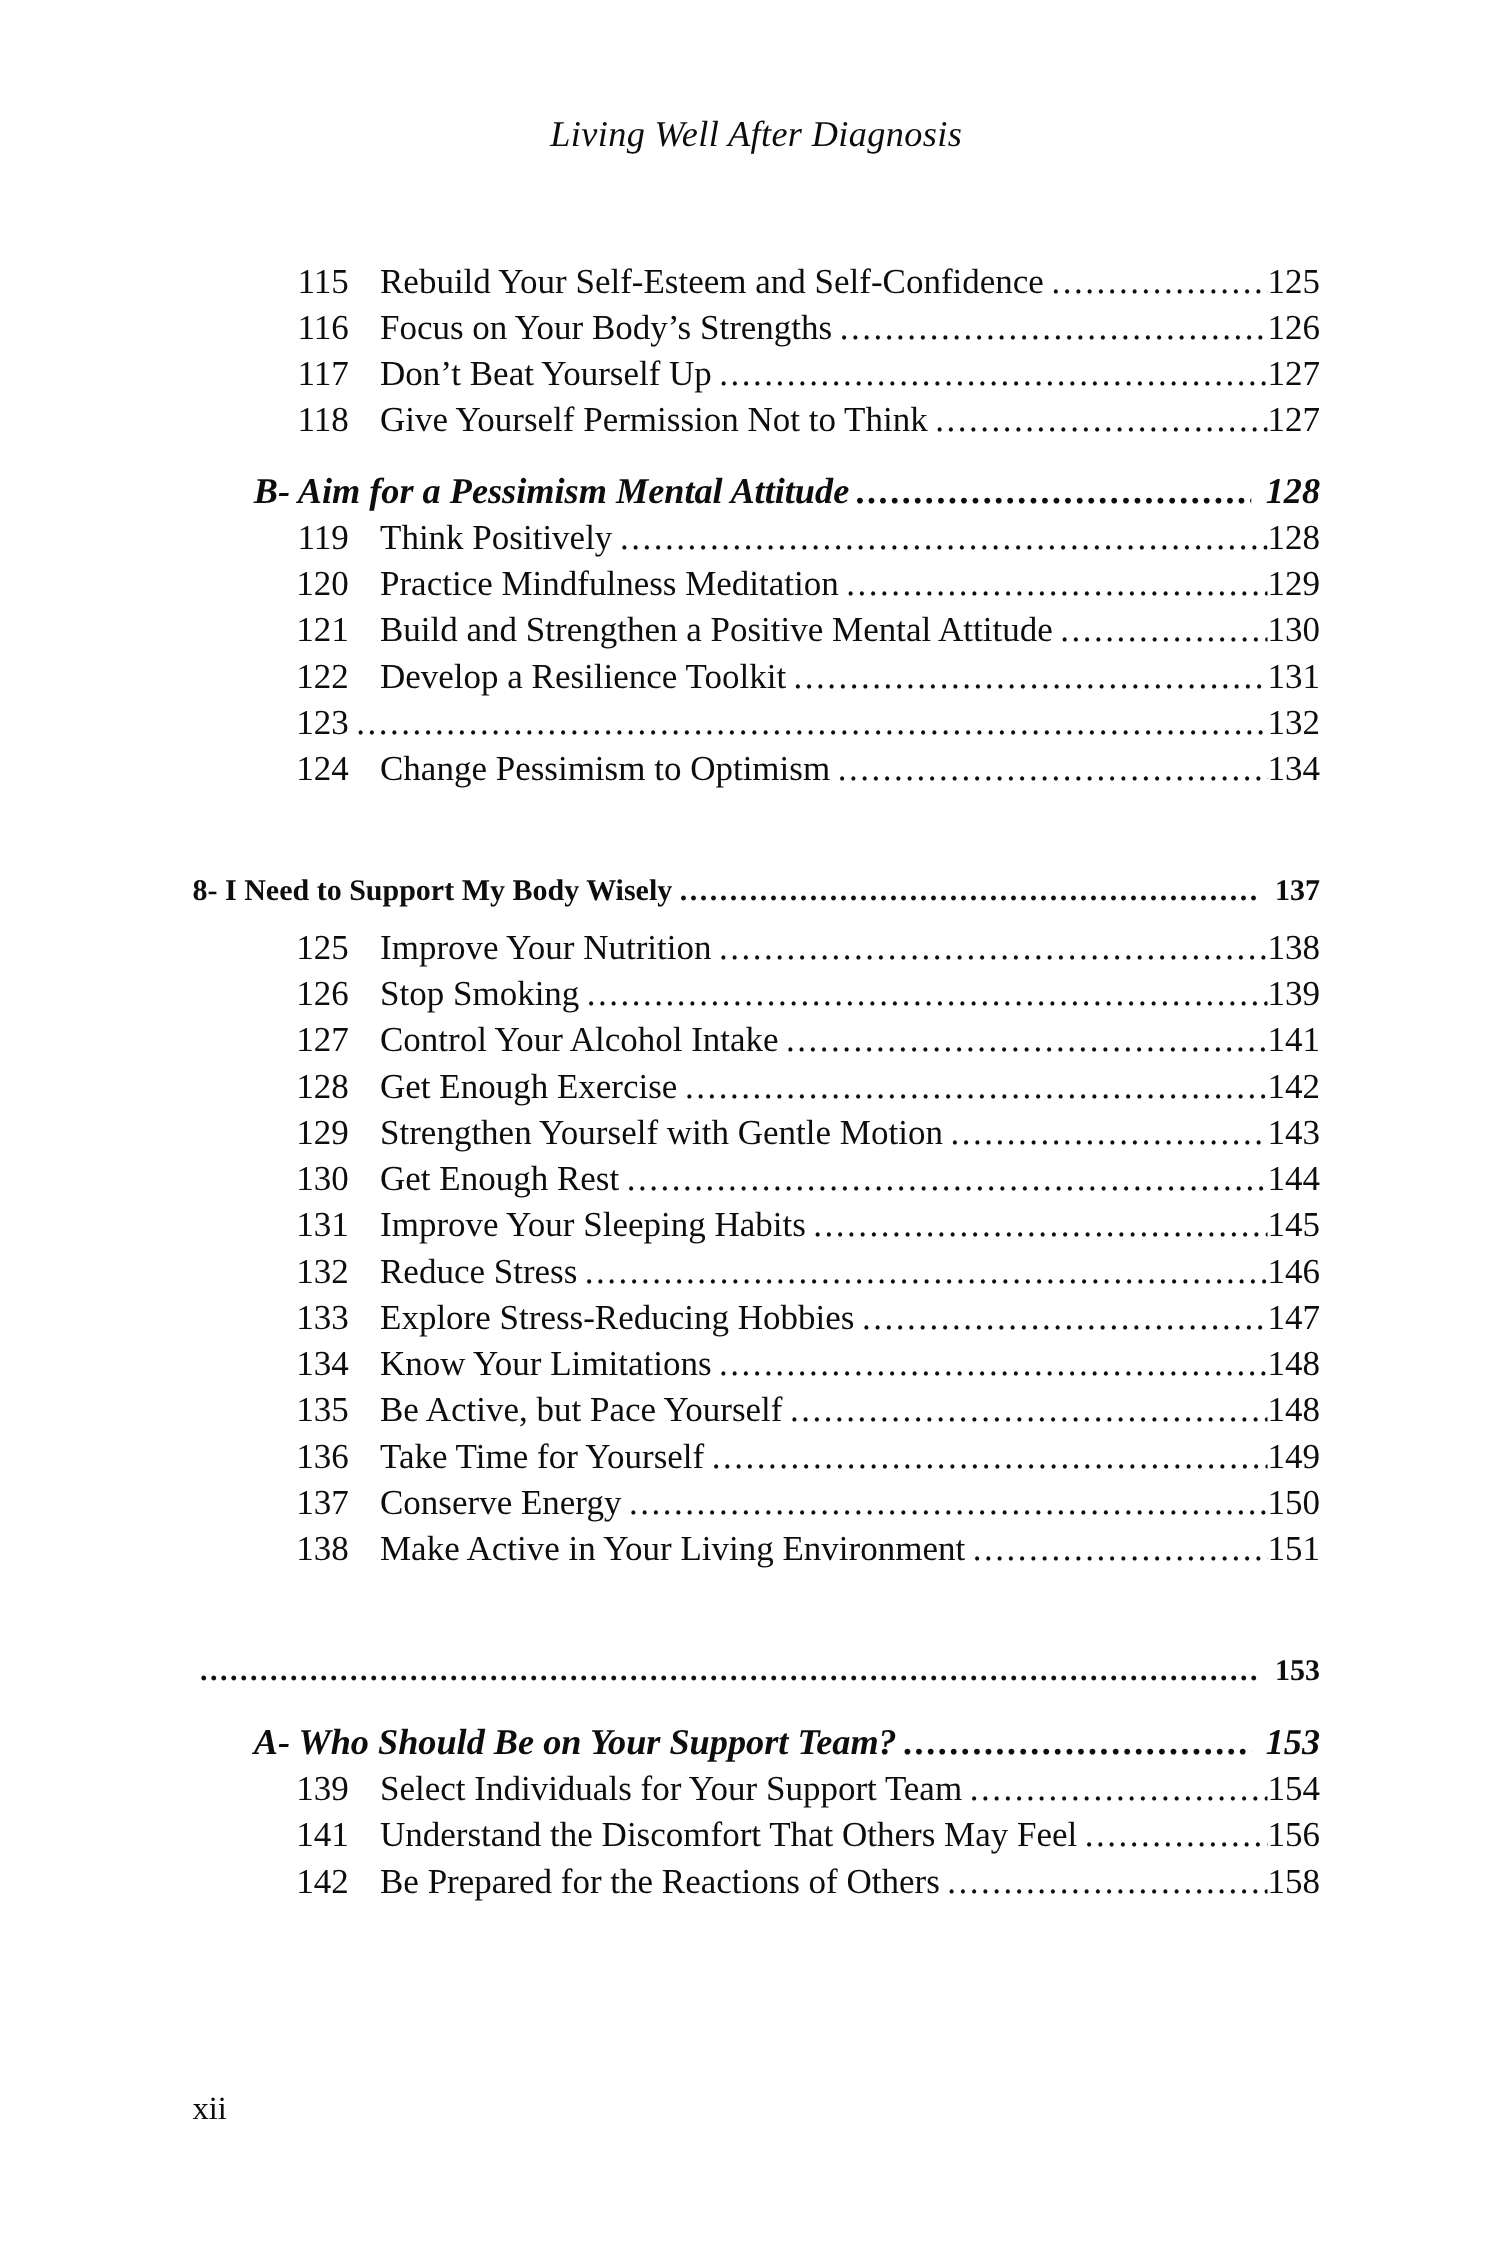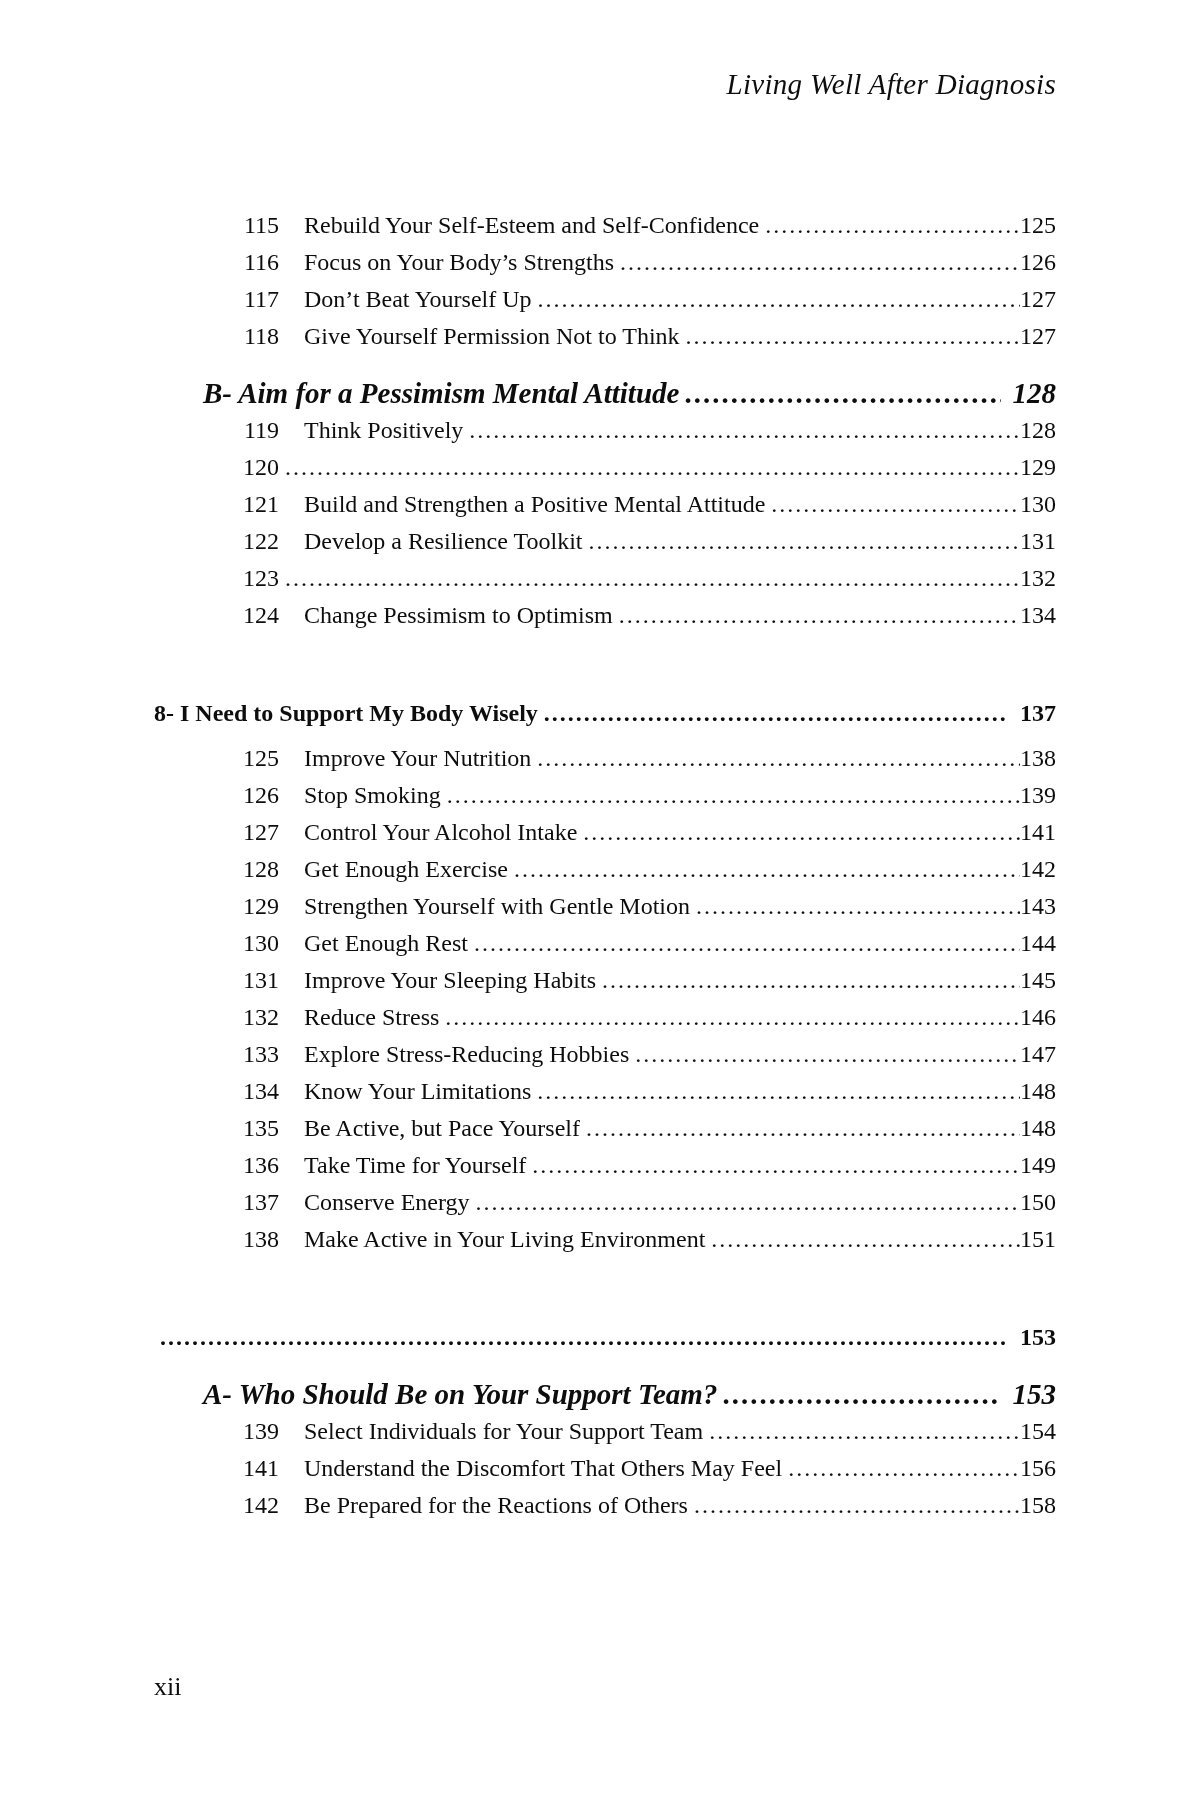--- a/index.html
+++ b/index.html
@@ -9,37 +9,37 @@
     background:#ffffff;
     color:#0d0d0d;
     font-family:"Liberation Serif","DejaVu Serif",serif;
     overflow:hidden;
   }
   .content {
     position:absolute; left:154px; top:0;
     width:902px; height:100%;
   }
   .running-head {
-    position:absolute; top:68px; left:0; right:0;
-    text-align:right;
+    position:absolute; top:92px; left:0; right:0;
+    text-align:center;
     font-style:italic;
     font-size:29px;
     letter-spacing:0.3px;
     font-family:Liberation Serif, serif;
   }
   .toc {
     position:absolute; top:207px; left:0; right:0;
   }
   .row {
     display:flex;
     align-items:baseline;
     line-height:37px;
     white-space:nowrap;
   }
-  .entry { font-size:24px; }
+  .entry { font-size:28px; }
   .entry .num {
     flex:0 0 125px;
     text-align:right;
   }
   .entry .title { padding-left:25px; }
   .leader {
     flex:1 1 0;
     min-width:0;
     overflow:hidden;
     padding-left:6px;
@@ -107,20 +107,21 @@
           <span class="pg">128</span>
         </div>
         <div class="row entry">
           <span class="num">119</span>
           <span class="title">Think Positively</span>
           <span class="leader"></span>
           <span class="pg">128</span>
         </div>
         <div class="row entry">
           <span class="num">120</span>
+          <span class="title">Practice Mindfulness Meditation</span>
           <span class="leader"></span>
           <span class="pg">129</span>
         </div>
         <div class="row entry">
           <span class="num">121</span>
           <span class="title">Build and Strengthen a Positive Mental Attitude</span>
           <span class="leader"></span>
           <span class="pg">130</span>
         </div>
         <div class="row entry">

